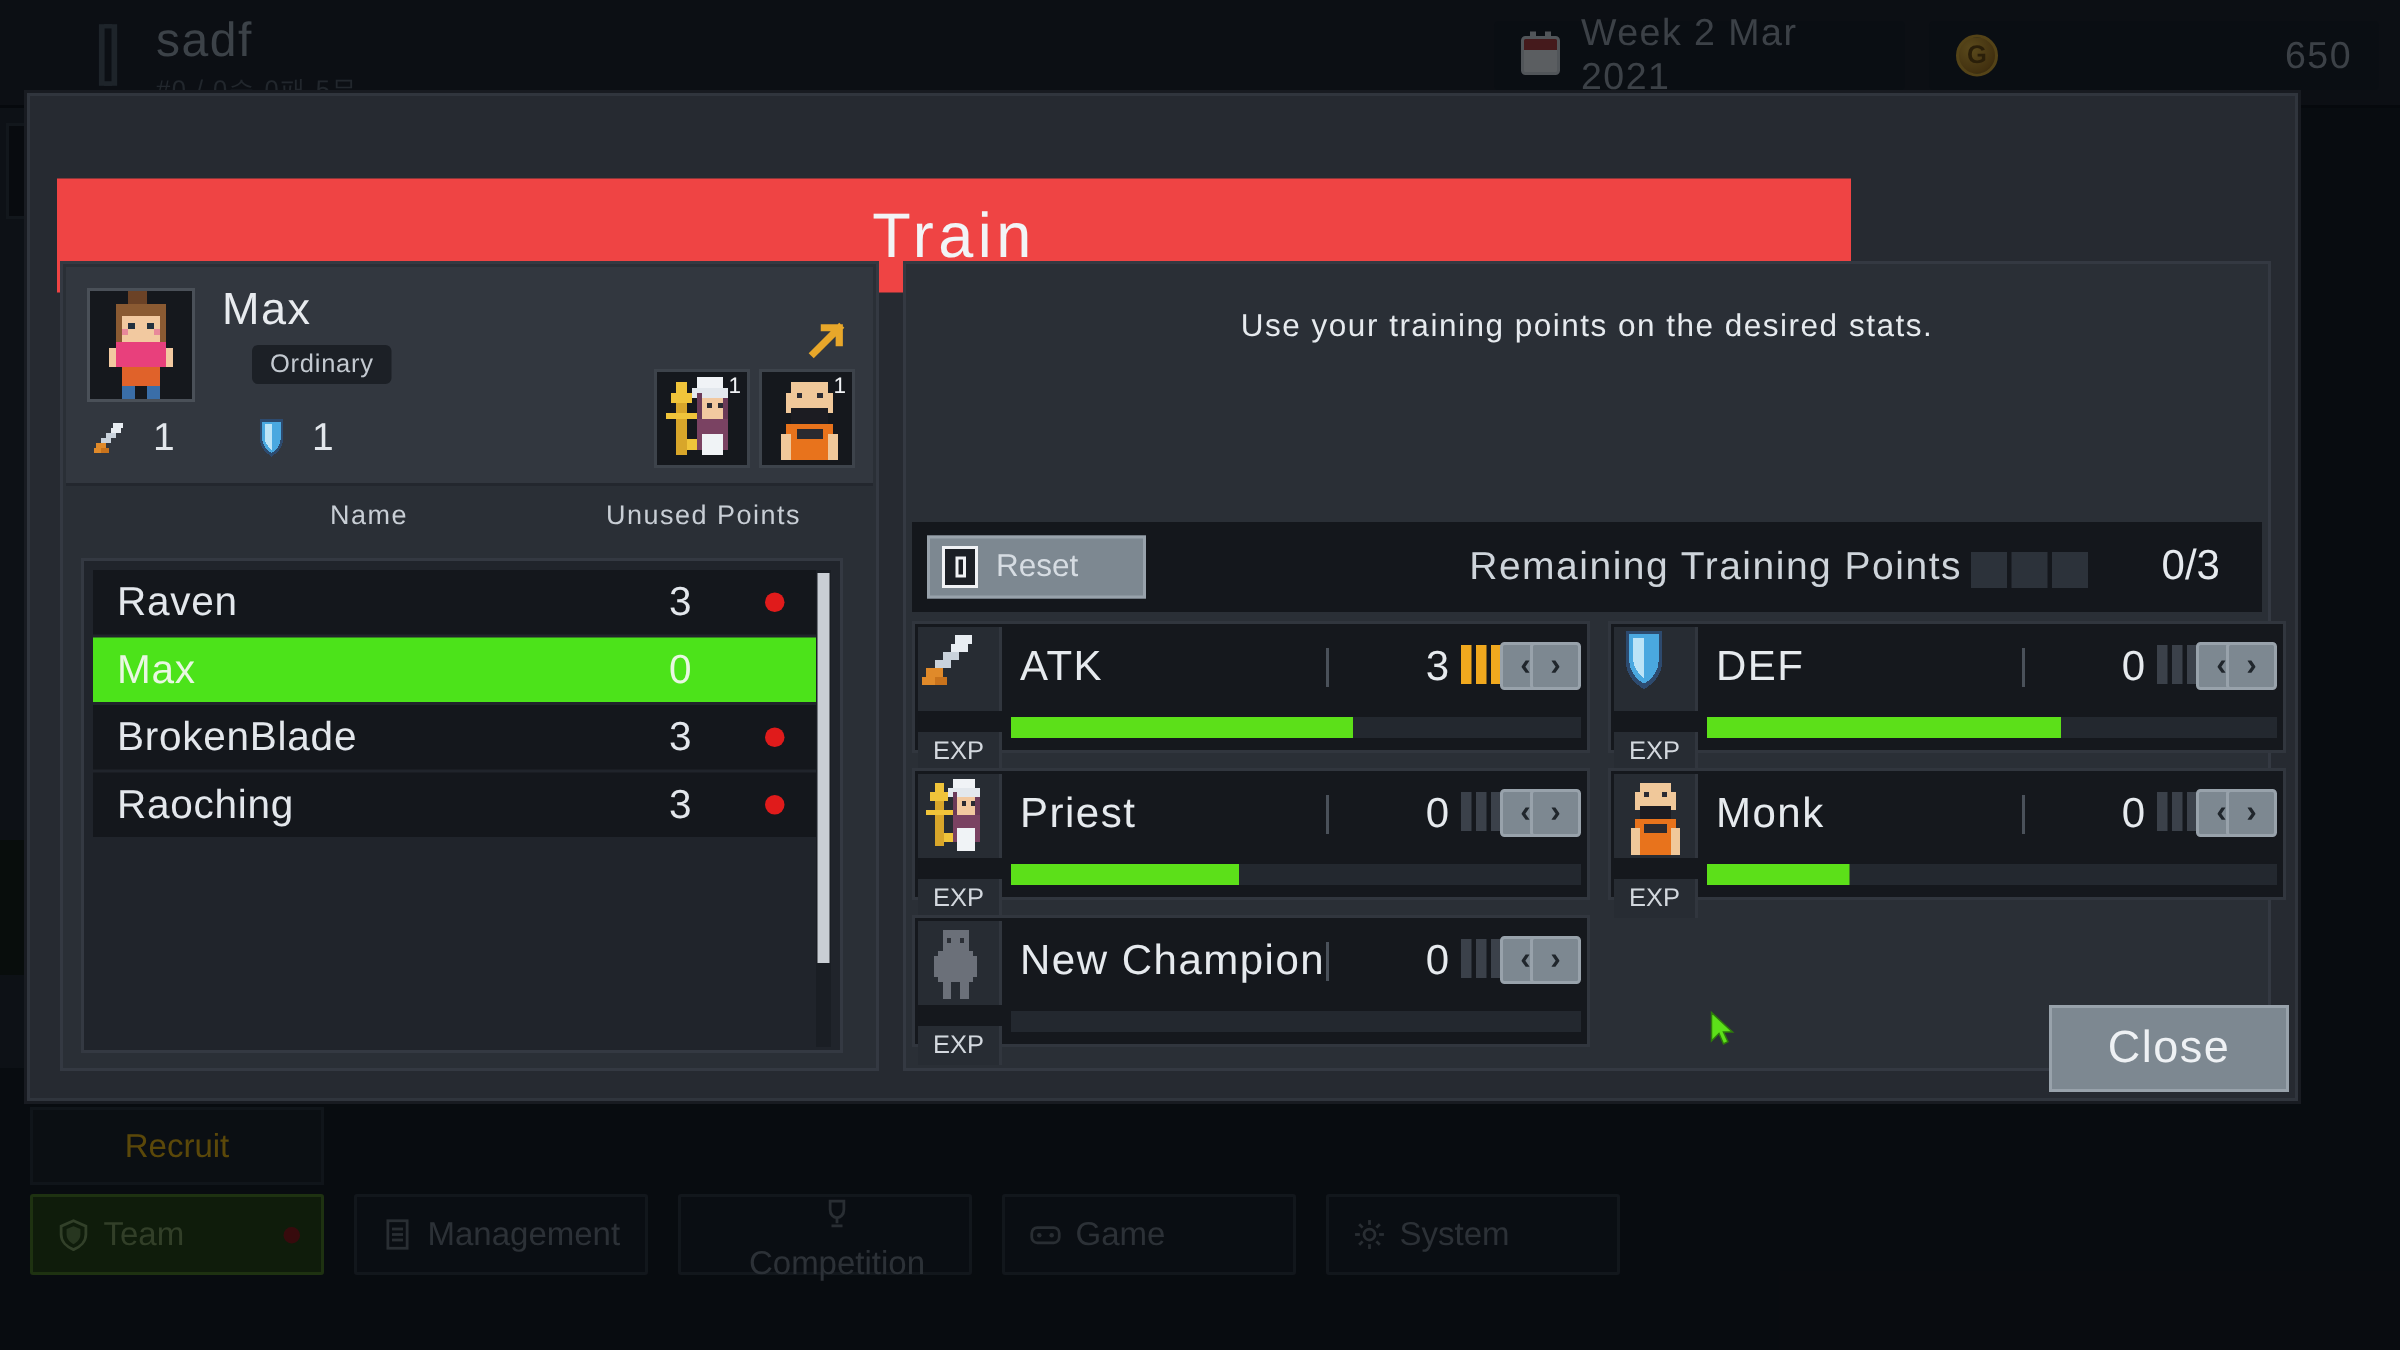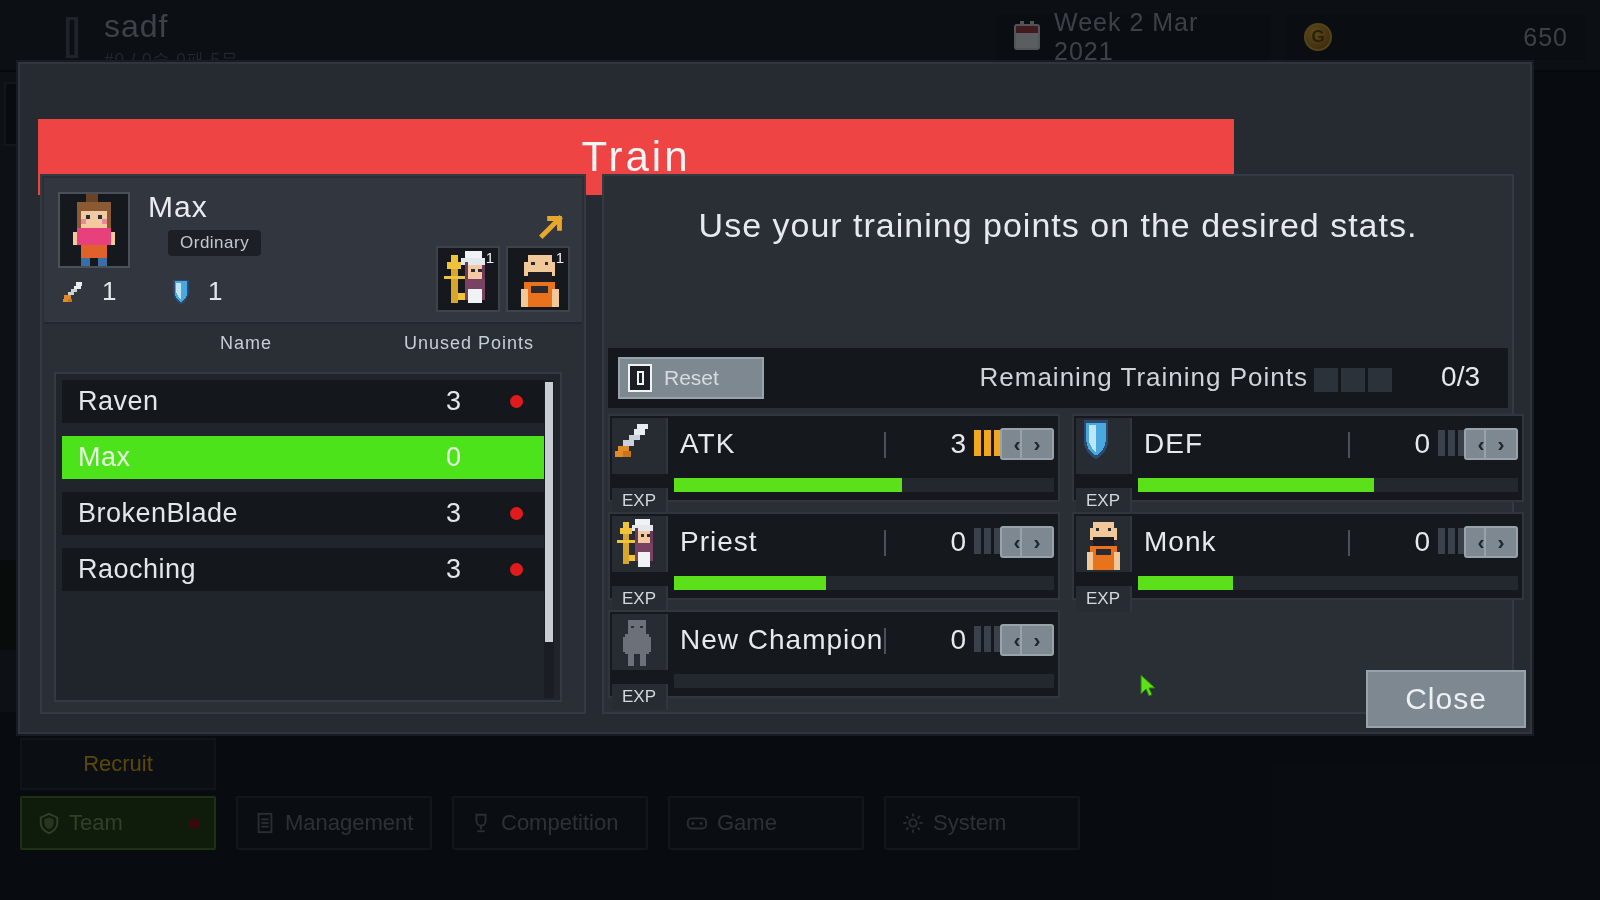--- a/index.html
+++ b/index.html
@@ -83,21 +83,21 @@
   .navbtn {
     position: absolute; top: 70px; height: 54px;
     background: #171b22; border: 2px solid #2b323b; border-radius: 2px;
     display: flex; align-items: center; gap: 9px; padding-left: 16px;
     color: #6f7780; font-size: 22px;
   }
   .navbtn.active { background: #22400f; border-color: #4b7a1f; color: #7e9b5b; }
   .navbtn .nb-dot { width: 11px; height: 11px; border-radius: 50%; background: #8d1414; margin-left: auto; margin-right: 14px; }
   #nav-team { left: 20px; width: 196px; }
   #nav-management { left: 236px; width: 196px; }
-  #nav-competition { left: 452px; width: 196px; }
+  #nav-competition { left: 452px; width: 196px; flex-direction: column; }
   #nav-game { left: 668px; width: 196px; }
   #nav-system { left: 884px; width: 196px; }
   .nav-ico { width: 22px; height: 22px; flex: none; opacity: .85; }
 
   .dimmer { position: absolute; inset: 0; background: rgba(4,6,10,0.62); }
 
   
   .modal {
     position: absolute; left: 18px; top: 62px; width: 1514px; height: 672px;
     background: #262a31; border: 2px solid #30353d;
@@ -149,42 +149,42 @@
     color: #c8ced5; font-size: 18px;
   }
   .list-head .lh-name { position: absolute; left: 176px; top: 7px; letter-spacing: 1px; }
   .list-head .lh-pts { position: absolute; left: 360px; top: 7px; letter-spacing: 1px; }
   .roster {
     position: absolute; left: 12px; top: 196px; width: 508px; height: 330px;
     background: #20242b; border: 2px solid #343942;
     padding: 6px 8px 6px 6px;
   }
   .row {
-    position: relative; height: 43px; margin-bottom: 13px;
+    position: relative; height: 43px; margin-bottom: 2px;
     background: #14171c; display: flex; align-items: center;
   }
   .row.sel { background: #4ce31a; }
   .row .r-name { position: absolute; left: 16px; font-size: 27px; color: #e3e7ec; letter-spacing: .5px; }
   .row.sel .r-name { color: #e9f7e2; }
   .row .r-pts { position: absolute; left: 384px; font-size: 27px; color: #e3e7ec; }
   .row.sel .r-pts { color: #e9f7e2; }
   .row .r-dot { position: absolute; left: 448px; width: 13px; height: 13px; border-radius: 50%; background: #e01b1b; }
   .scrolltrack {
     position: absolute; right: 6px; top: 6px; width: 10px; height: 318px; background: #1a1e24;
   }
   .scrollthumb { position: absolute; left: 1px; top: 2px; width: 8px; height: 260px; background: #c9ced4; }
 
   
   .right-col {
     position: absolute; left: 582px; top: 110px; width: 912px; height: 540px;
     background: #2a2f36; border: 2px solid #343942;
   }
   .hint {
     position: absolute; left: 0; top: 30px; width: 908px; text-align: center;
-    font-size: 34px; color: #e6eaee; letter-spacing: 1px;
+    font-size: 21px; color: #e6eaee; letter-spacing: 1px;
   }
   .points-bar {
     position: absolute; left: 4px; top: 172px; width: 900px; height: 60px;
     background: #14171c;
   }
   .reset-btn {
     position: absolute; left: 10px; top: 9px; width: 146px; height: 42px;
     background: #7d8891; border: 2px solid #98a2ab;
     display: flex; align-items: center; gap: 12px; padding-left: 8px;
     color: #d6dce2; font-size: 21px;

